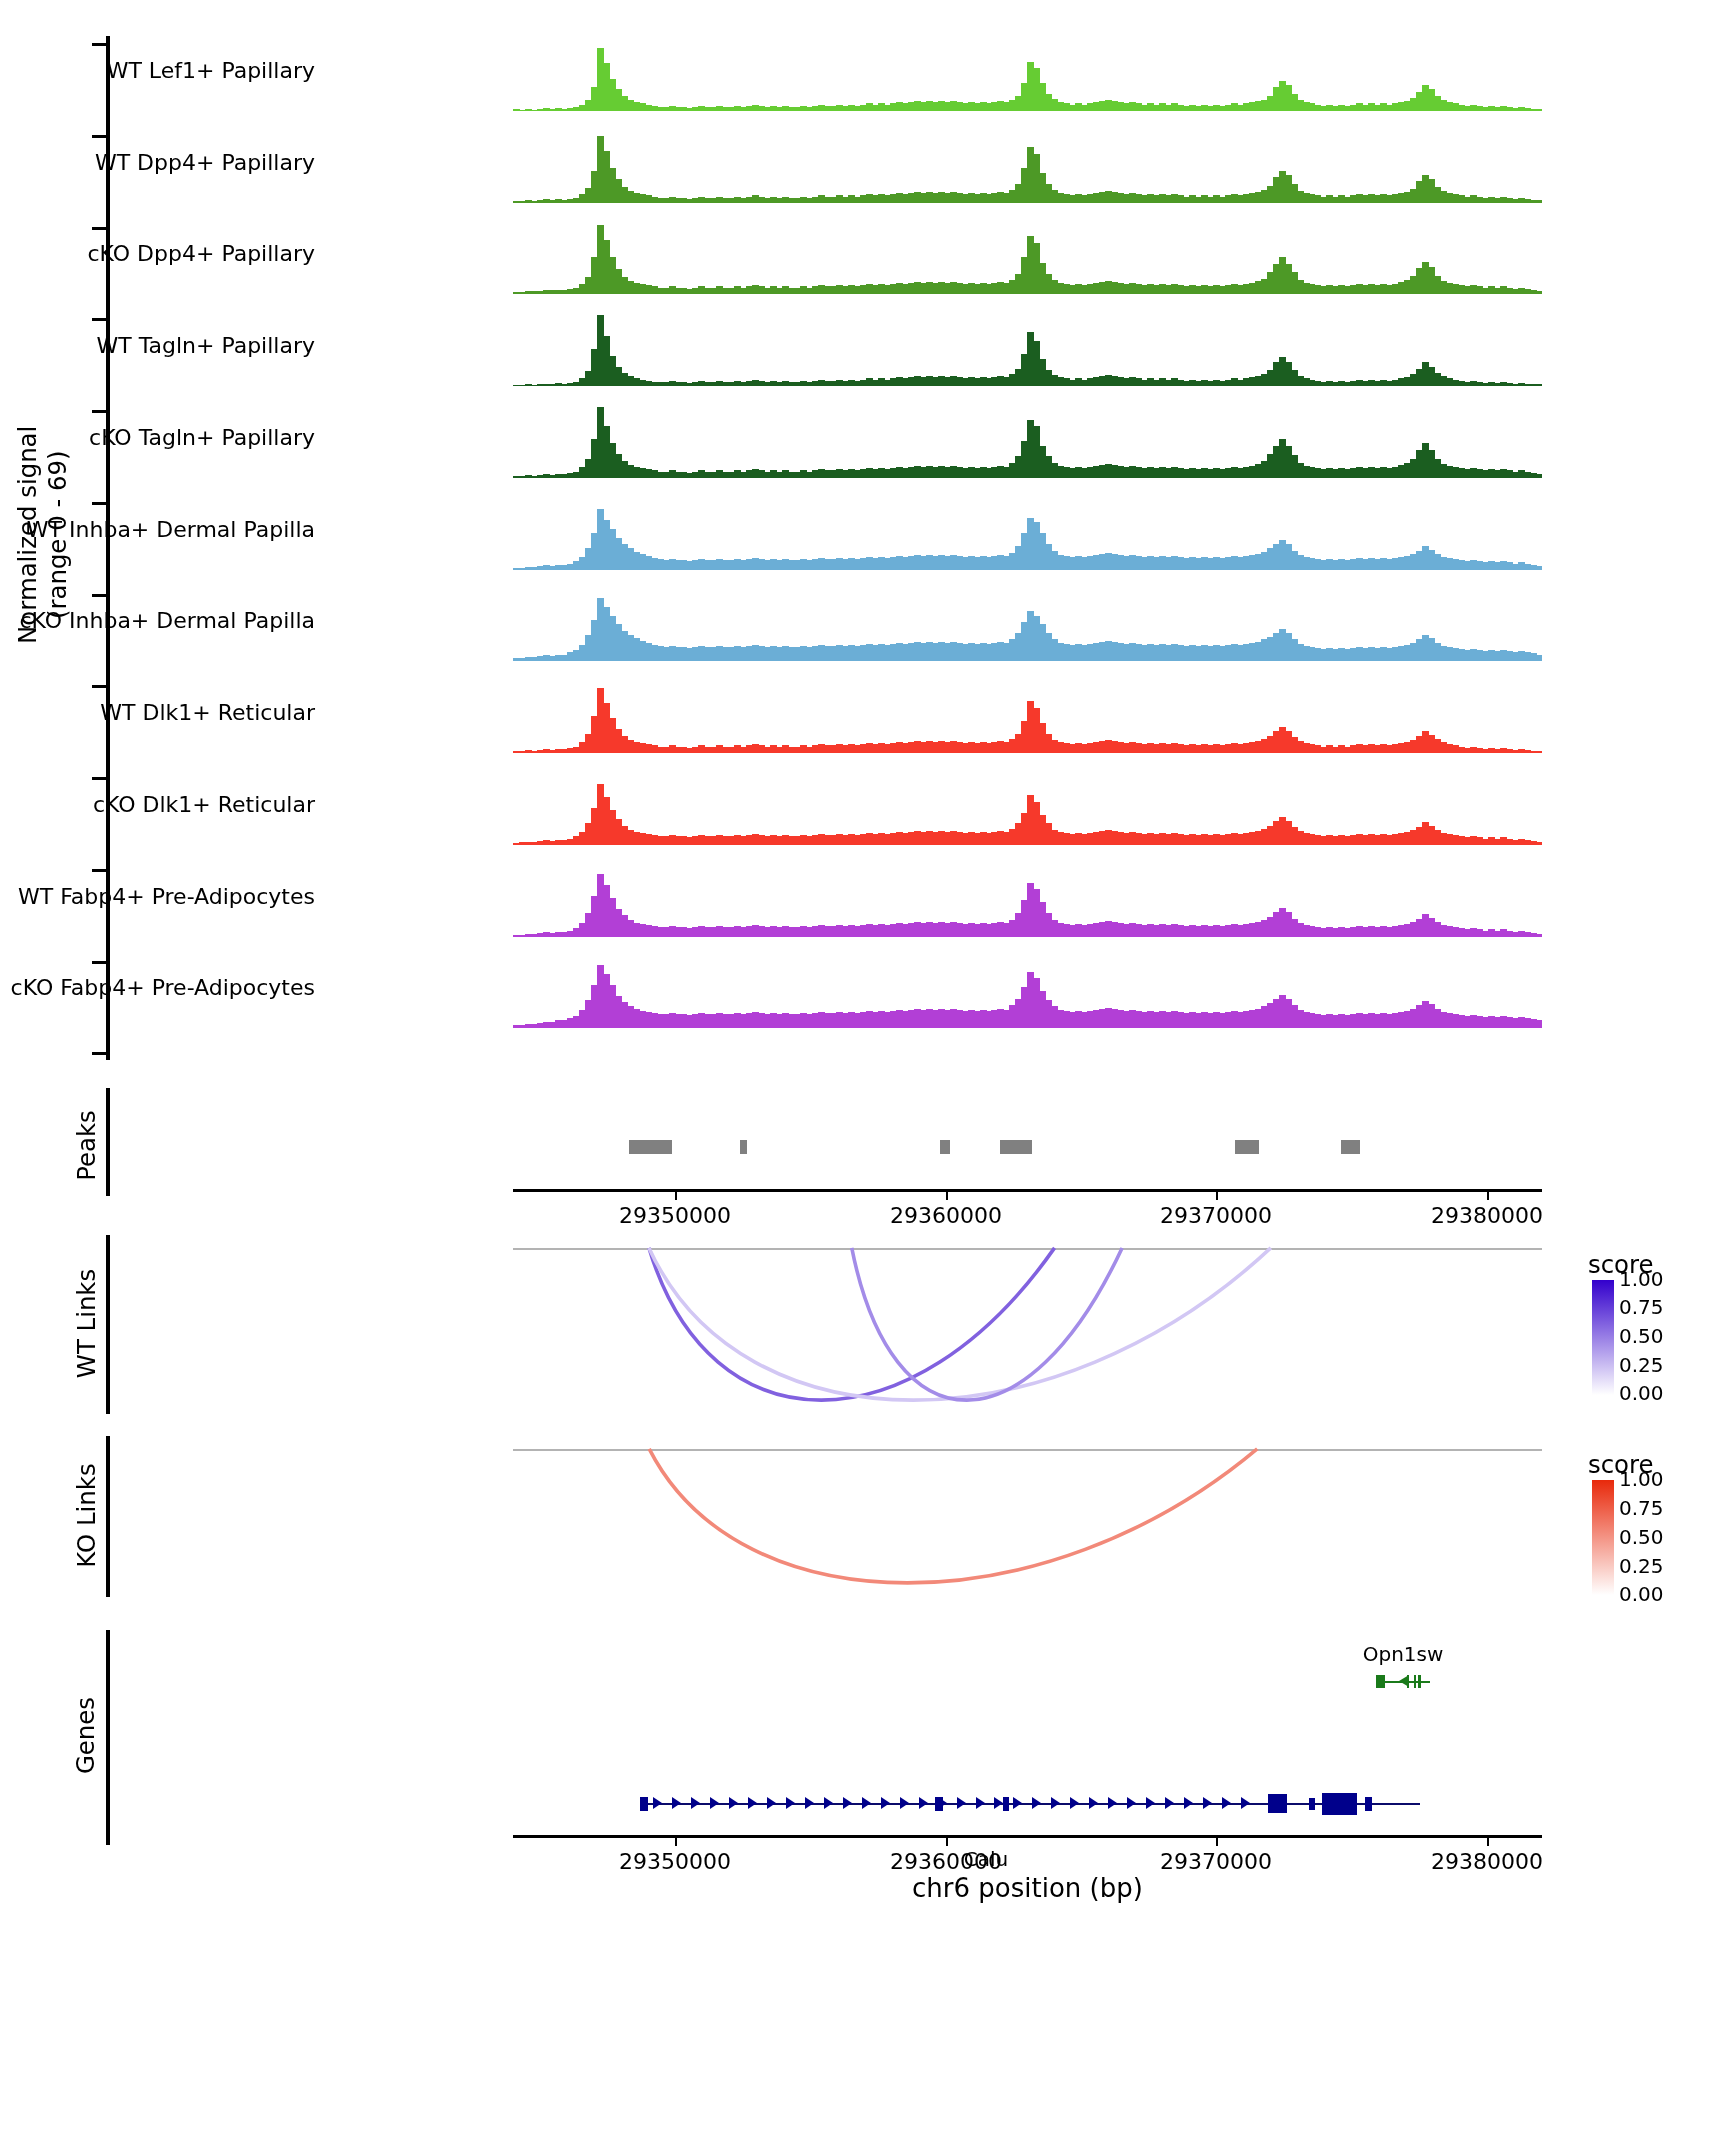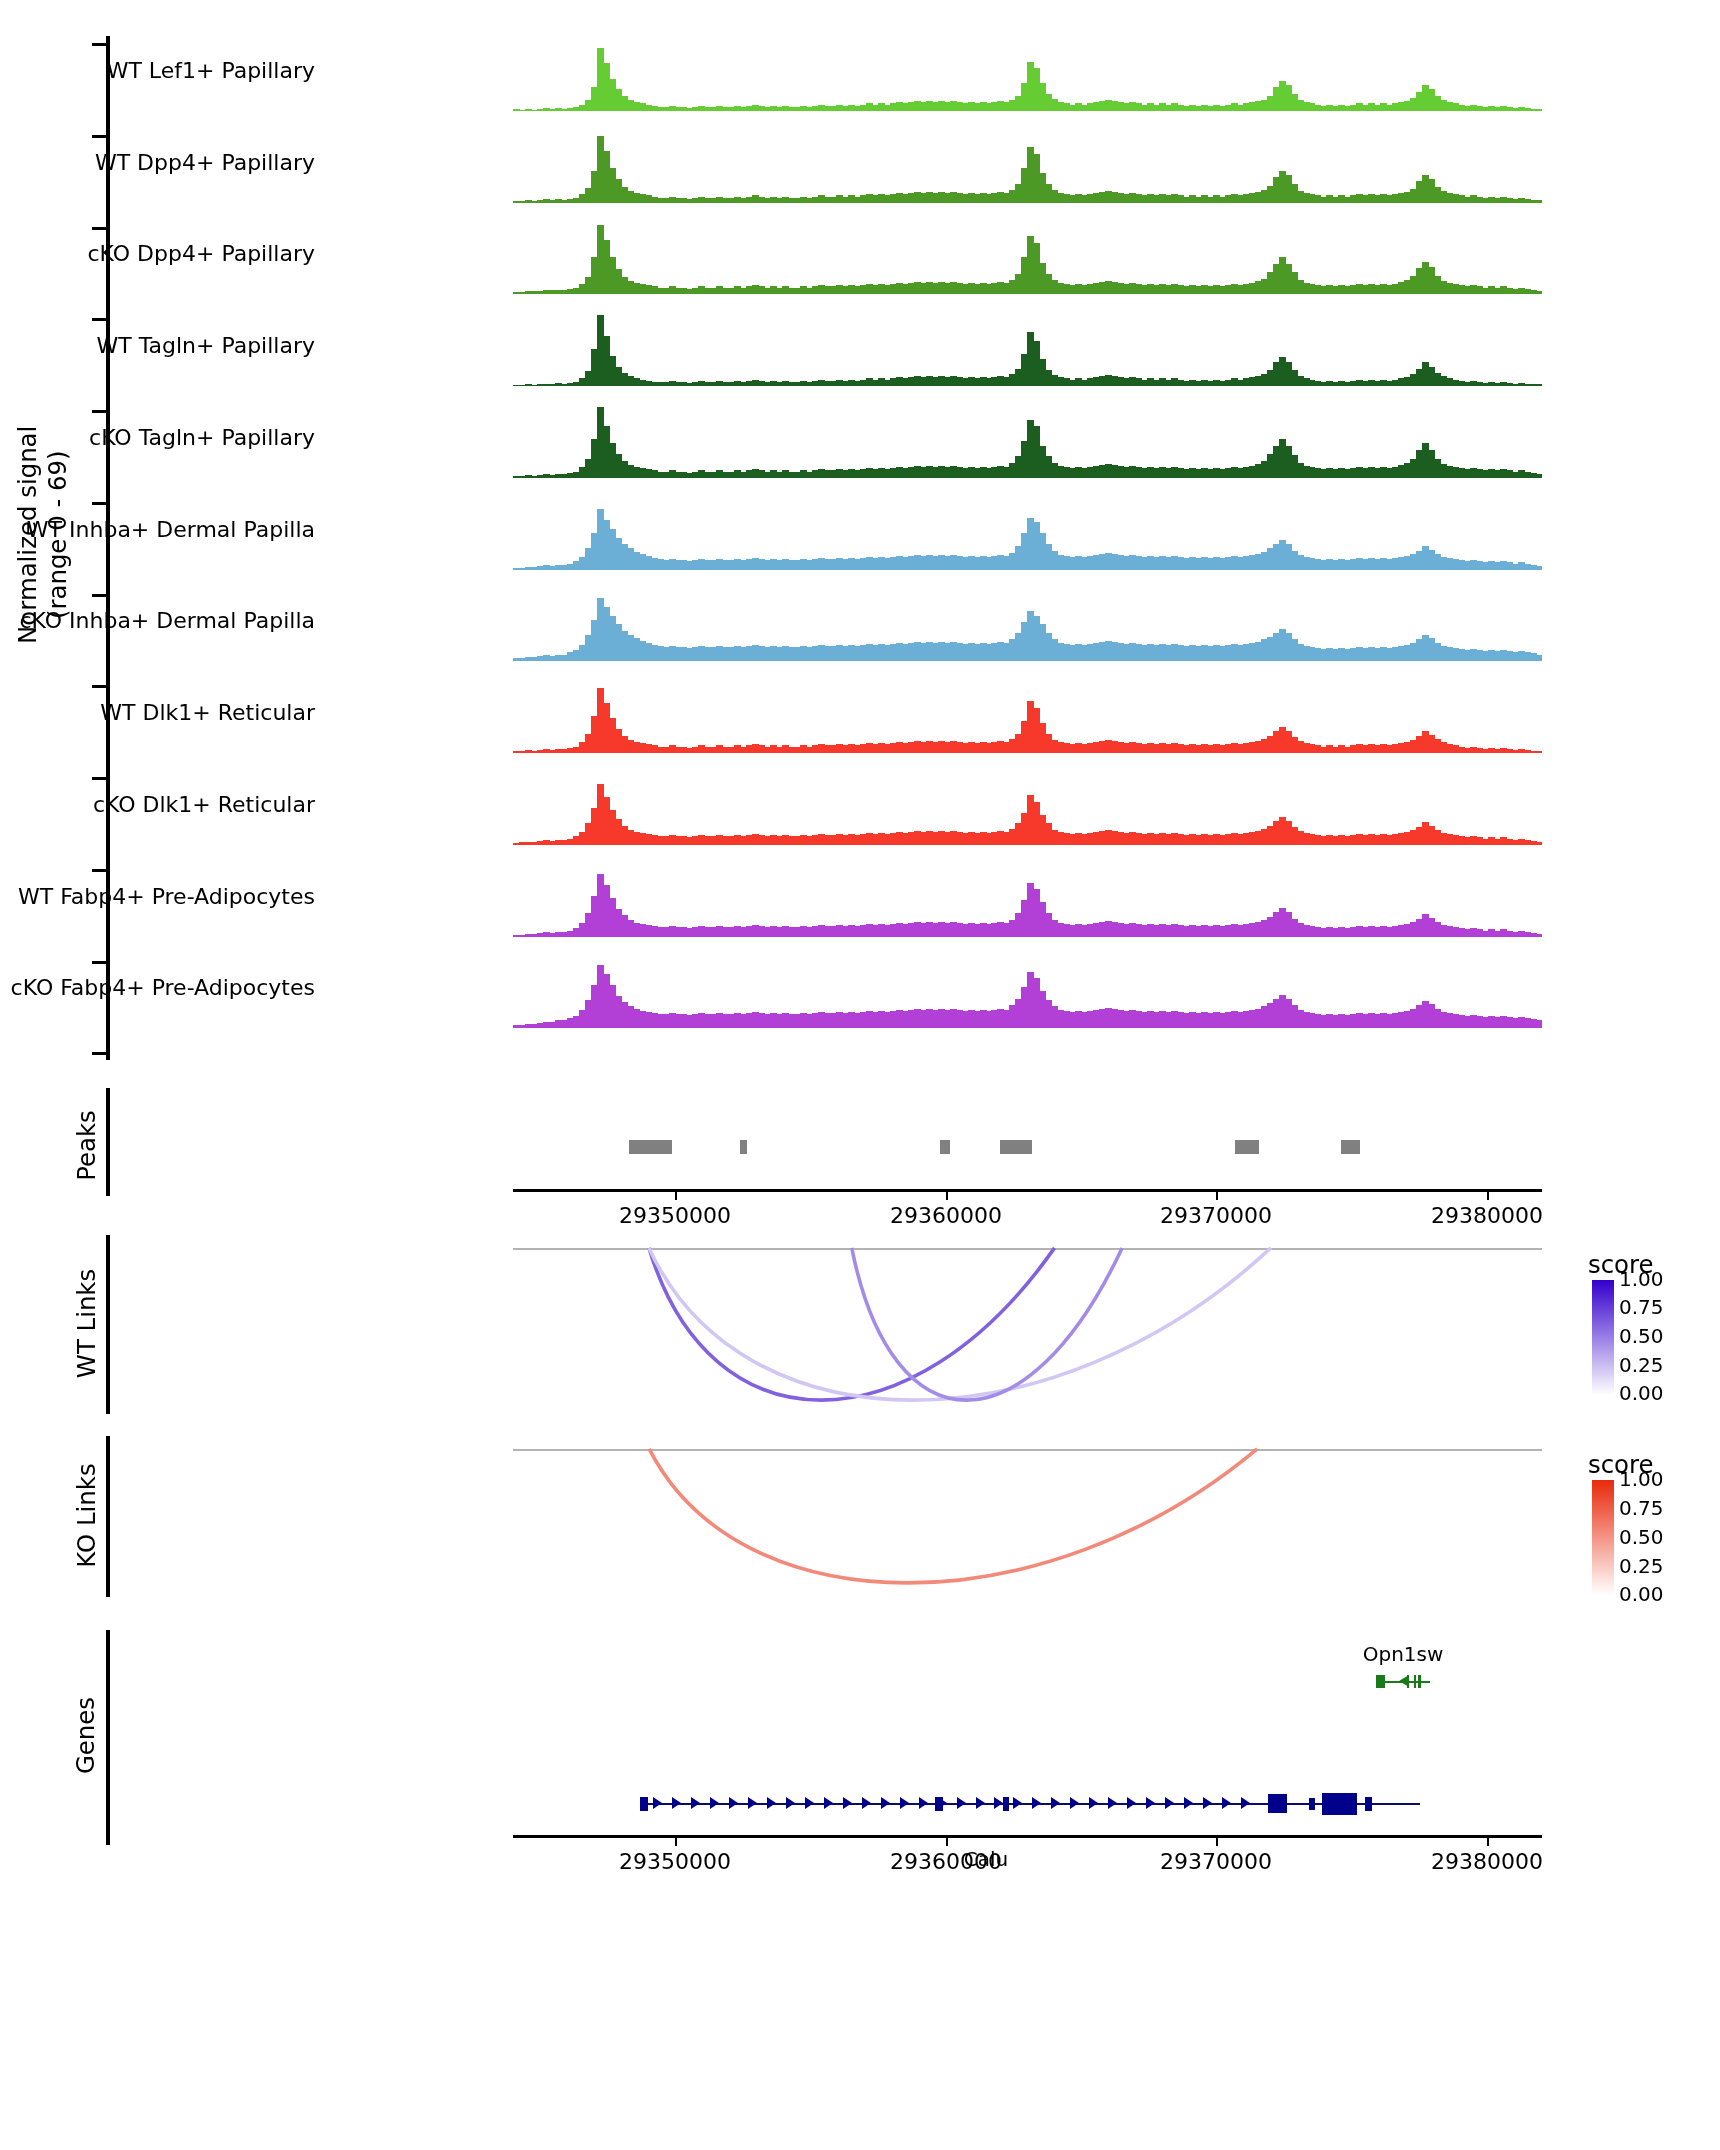--- a/index.html
+++ b/index.html
@@ -2136,14 +2136,15 @@
     <div style="position: absolute; left: 1241px; top: 1797px; width: 0px; height: 0px; border-top: 6.5px solid transparent; border-bottom: 6.5px solid transparent; border-left: 9.3px solid rgb(0, 0, 139);"></div>
     <div class="axis-line" style="left: 513px; width: 1029px; top: 1835px;"></div>
     <div class="tick" style="left: 675px; top: 1837px;"></div>
     <div class="tick-lbl" style="left: 675px; top: 1849px;">29350000</div>
     <div class="tick" style="left: 946px; top: 1837px;"></div>
     <div class="tick-lbl" style="left: 946px; top: 1849px;">29360000</div>
     <div class="tick" style="left: 1216px; top: 1837px;"></div>
     <div class="tick-lbl" style="left: 1216px; top: 1849px;">29370000</div>
     <div class="tick" style="left: 1487px; top: 1837px;"></div>
     <div class="tick-lbl" style="left: 1487px; top: 1849px;">29380000</div>
+    <div class="axis-title" style="left: 513px; width: 1029px; top: 1873px;">chr6 position (bp)</div>
   </div>
 
 
 </body></html>

